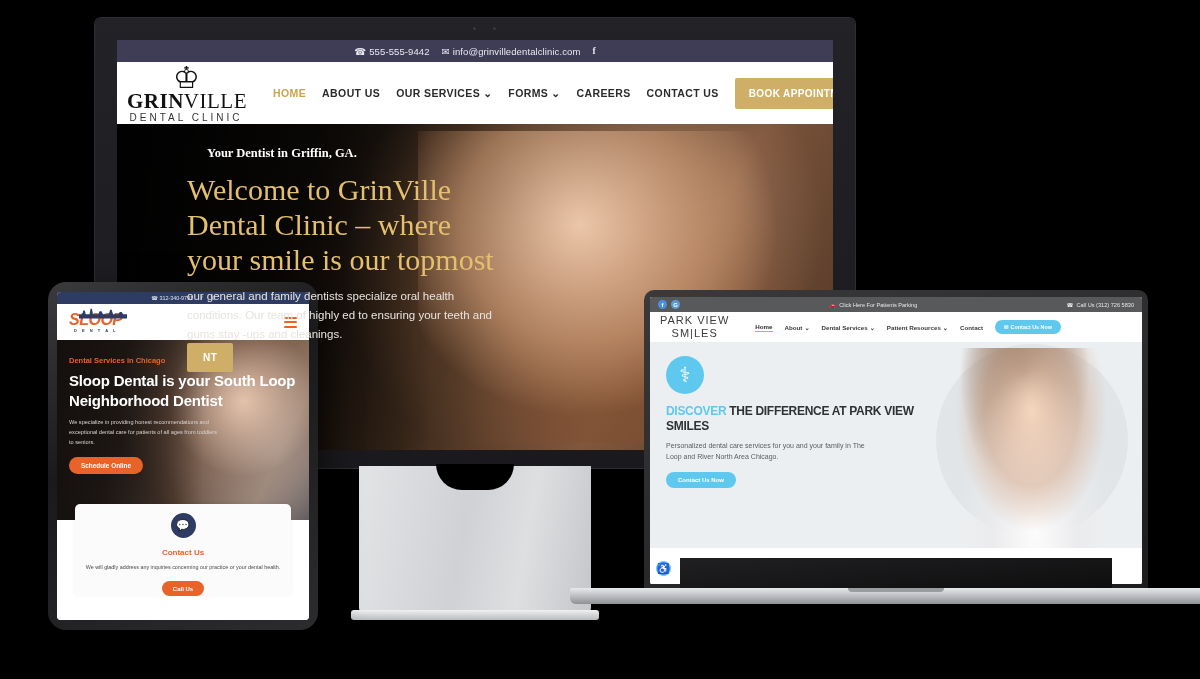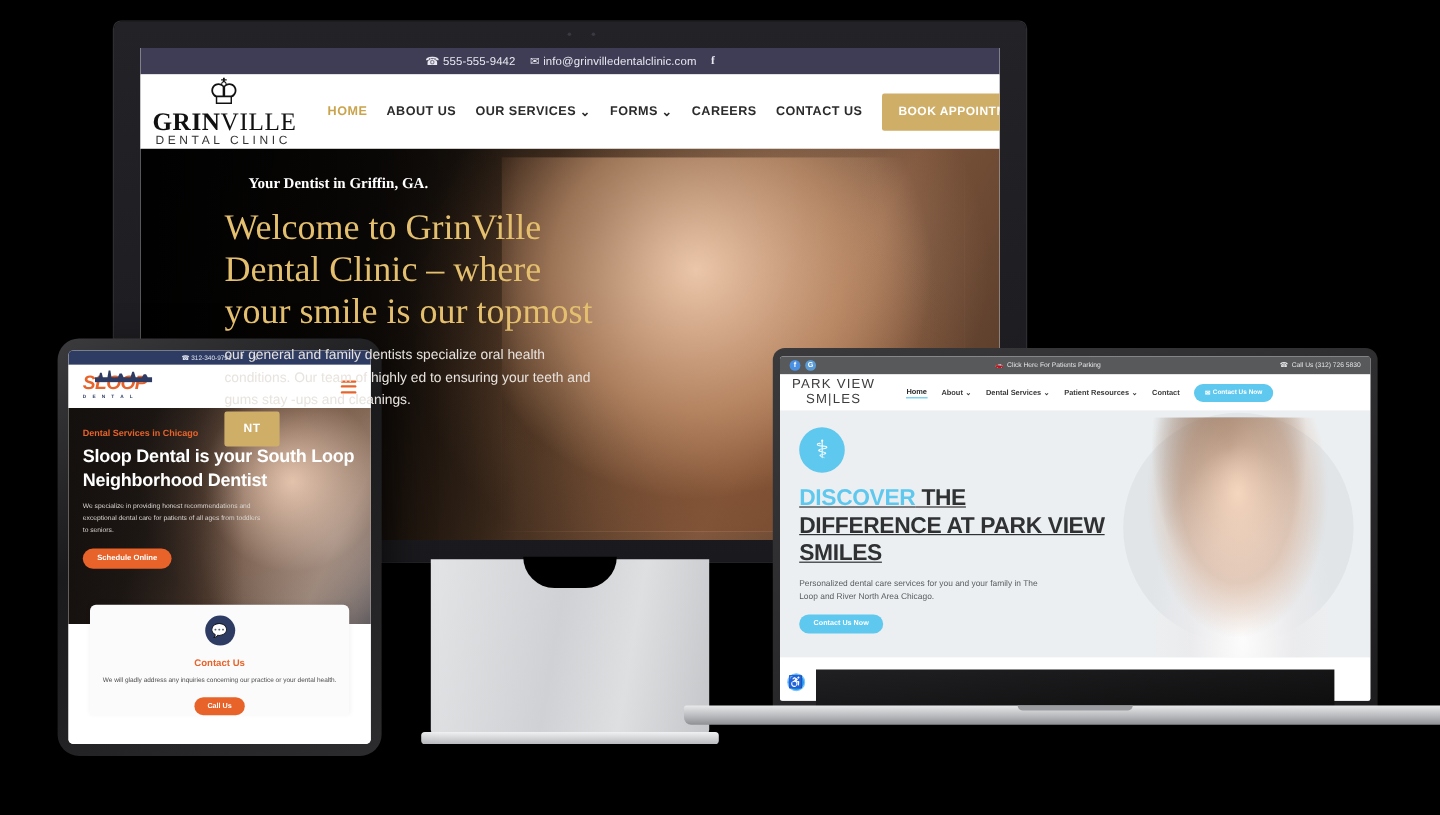--- a/index.html
+++ b/index.html
@@ -110,21 +110,21 @@
   }
   .tablet-screen{
     width:100%; height:100%; background:#fff; border-radius:4px; overflow:hidden;
     display:flex; flex-direction:column;
   }
   .sl-topbar{
     background:#2e3c64; height:12px; display:flex; align-items:center; justify-content:center;
     gap:8px; color:#dfe3ee; font-size:5.4px;
   }
   .sl-header{ background:#fff; height:36px; display:flex; align-items:center; padding:0 12px; }
-  .sl-logo{ position:relative; line-height:1; }
+  .sl-logo{ position:relative; line-height:1;text-align:center; }
   .sl-logo-main{ font-size:16px; font-weight:800; color:#e8632a; letter-spacing:-.5px; font-style:italic; }
   .sl-logo-sky{
     position:absolute; left:10px; top:-4px; width:48px; height:11px;
     background:
       linear-gradient(180deg, #2e3c64 0%, #2e3c64 100%);
     clip-path: polygon(0 62%, 7% 62%, 9% 28%, 12% 28%, 14% 62%, 22% 62%, 24% 12%, 27% 12%, 29% 62%, 40% 62%, 43% 34%, 47% 34%, 50% 62%, 62% 62%, 65% 20%, 68% 20%, 71% 62%, 82% 62%, 85% 40%, 89% 40%, 92% 62%, 100% 62%, 100% 100%, 0 100%);
   }
   .sl-logo-sub{ font-size:4px; letter-spacing:2px; color:#2e3c64; font-weight:700; margin-top:1px; }
   .sl-burger{ margin-left:auto; display:flex; flex-direction:column; gap:2.5px; }
   .sl-burger i{ display:block; width:13px; height:2px; background:#e8632a; border-radius:1px; }
@@ -232,23 +232,22 @@
       radial-gradient(ellipse at 48% 30%, rgba(246,214,190,.98) 0%, rgba(214,170,140,.55) 36%, rgba(160,120,95,0) 58%),
       radial-gradient(ellipse at 50% 88%, rgba(252,252,252,1) 0%, rgba(235,235,237,.9) 34%, rgba(225,229,232,0) 62%),
       radial-gradient(ellipse at 44% 12%, rgba(62,44,32,.92) 0%, rgba(62,44,32,0) 46%);
   }
   .pv-hero-inner{ position:relative; z-index:3; max-width:258px; }
   .pv-badge{
     width:38px; height:38px; border-radius:50%; background:#5ec8ef; color:#fff;
     display:flex; align-items:center; justify-content:center; font-size:21px;
   }
   .pv-h1{
-    margin-top:10px; font-size:19px; font-weight:800; color:#2f3133; line-height:1.22;
+    margin-top:10px; font-size:12px; font-weight:800; color:#2f3133; line-height:1.22;
     letter-spacing:-.3px;
-    text-decoration:underline;
   }
   .pv-h1 .hl{ color:#5ec8ef; }
   .pv-body{ margin-top:7px; font-size:7px; color:#5a5d60; line-height:1.6; max-width:200px; }
   .pv-btn{
     display:inline-block; margin-top:9px; background:#5ec8ef; color:#fff;
     font-size:6px; font-weight:600; padding:5px 12px; border-radius:9px;
   }
   .pv-foot{
     height:36px; background:#fff; display:flex; align-items:flex-end; justify-content:center;
     padding-bottom:2px; position:relative;

